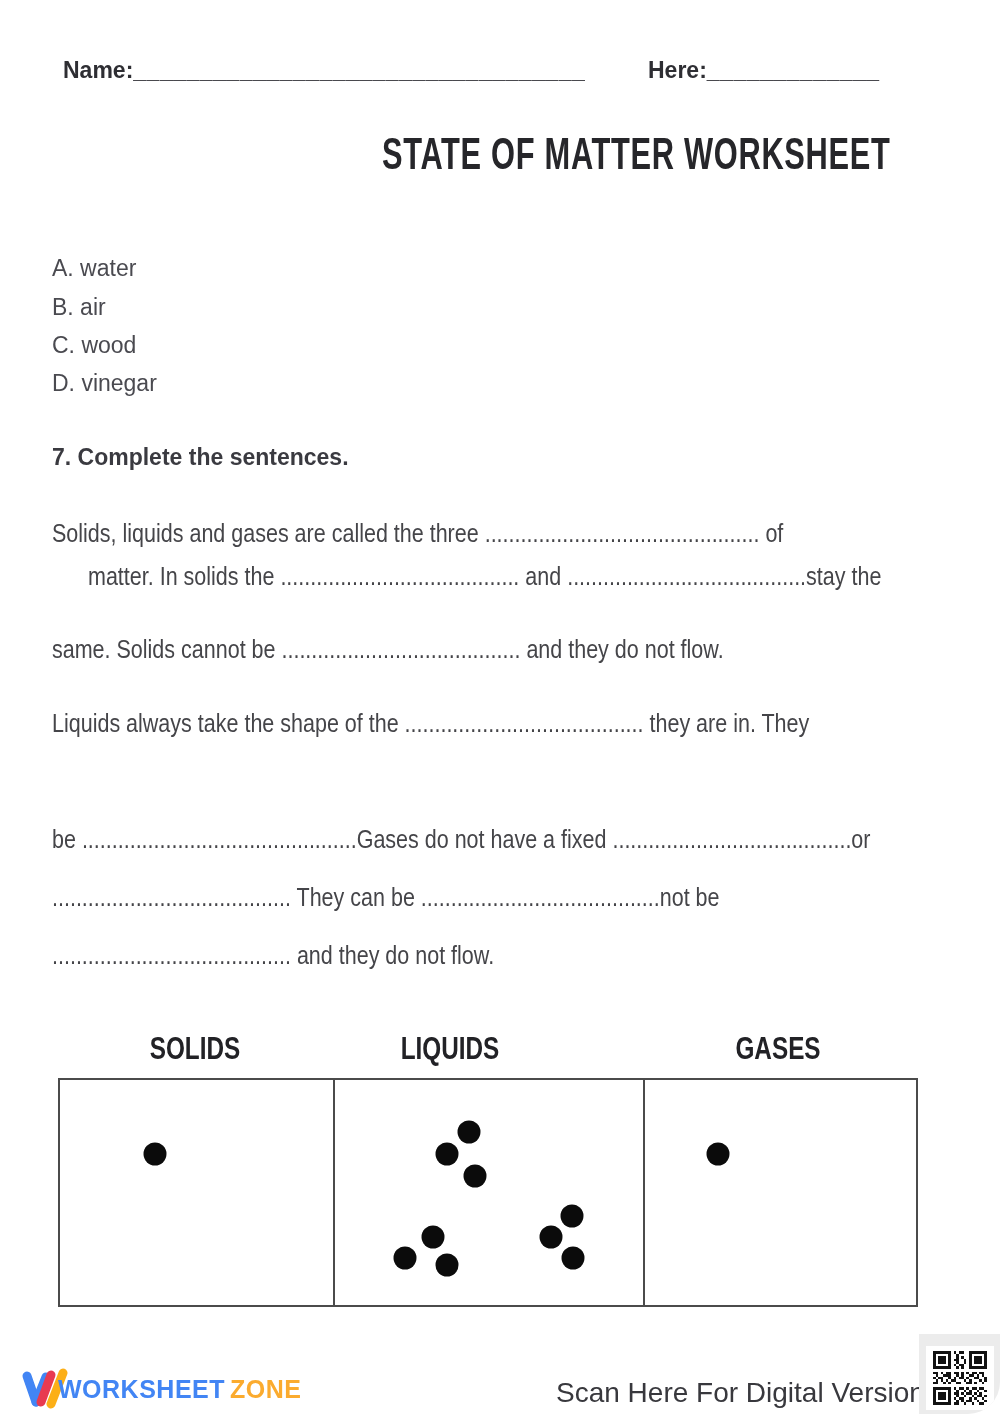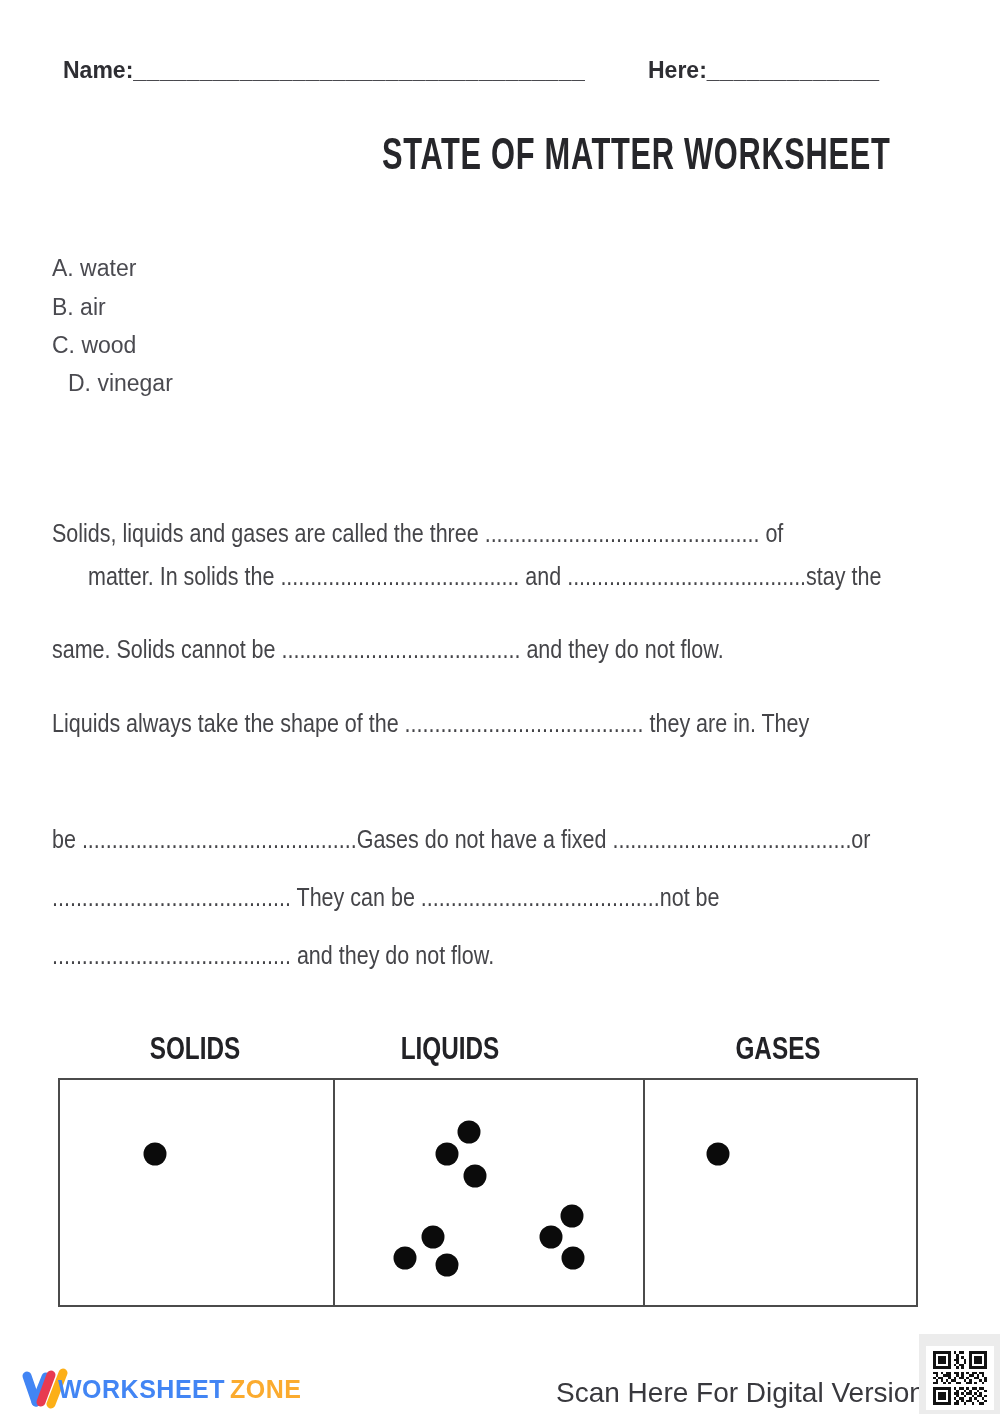--- a/index.html
+++ b/index.html
@@ -1,18 +1,18 @@
 <!DOCTYPE html>
 <html><head>
 <meta charset="utf-8">
 <style>
   html,body { margin:0; padding:0; background:#ffffff; }
   .page {
     position:relative; width:1000px; height:1414px; background:#ffffff;
-    font-family:"Liberation Sans", sans-serif; overflow:hidden;
+    font-family:"Liberation Sans", sans-serif; overflow:hidden;border-radius:32px;
   }
   .abs { position:absolute; }
 
   
   .hdr { font-size:23px; font-weight:700; color:#2e2e33; white-space:nowrap; }
   .hdr .line { font-weight:700; color:#3a3a3f; letter-spacing:0.5px; }
 
   
   .title-wrap { left:0; right:0; top:129px; text-align:right; }
   .title {
@@ -67,22 +67,23 @@
     <span>Here:</span><span class="line">_____________</span>
   </div>
 
   <div class="abs title-wrap">
     <span class="title">STATE OF MATTER WORKSHEET</span>
   </div>
 
   <div class="abs option" style="left:52px; top:255px;">A. water</div>
   <div class="abs option" style="left:52px; top:294px;">B. air</div>
   <div class="abs option" style="left:52px; top:332px;">C. wood</div>
-  <div class="abs option" style="left:68px; top:370px;">D. vinegar</div>
-
+  <div class="abs option" style="left:52px; top:370px;">D. vinegar</div>
+
+  <div class="abs q-heading" style="left:52px; top:444px;">7. Complete the sentences.</div>
 
   <div class="abs" style="left:52px; top:519px;">
     <span class="fill-line">Solids, liquids and gases are called the three .............................................. of</span>
   </div>
   <div class="abs" style="left:52px; top:562px;margin-left:36px;">
     <span class="fill-line">matter. In solids the ........................................ and ........................................stay the</span>
   </div>
   <div class="abs" style="left:52px; top:635px;">
     <span class="fill-line">same. Solids cannot be ........................................ and they do not flow.</span>
   </div>

